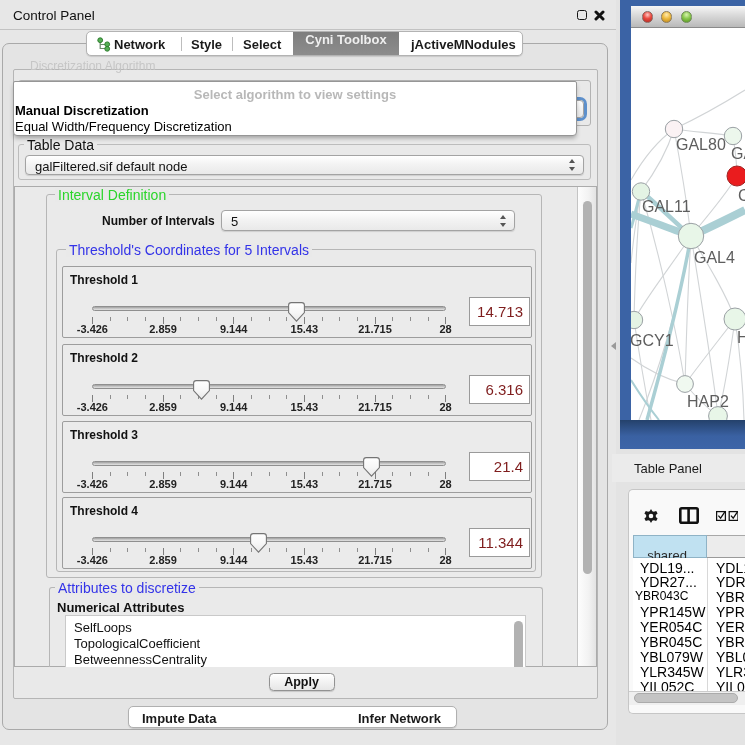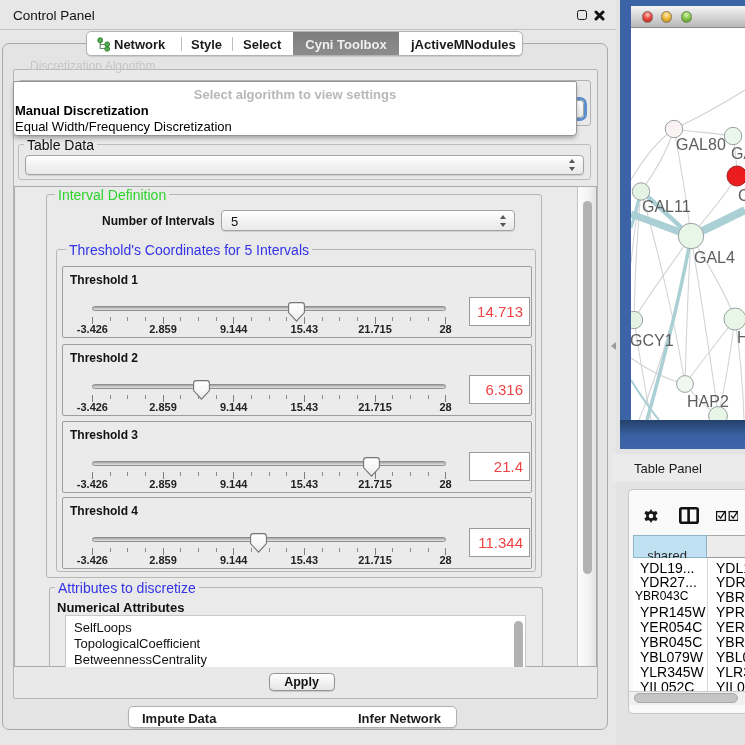--- a/index.html
+++ b/index.html
@@ -10,21 +10,21 @@
  background:linear-gradient(#ffffff,#f3f3f3 45%,#e9e9e9);box-shadow:0 1px 1px rgba(0,0,0,0.12);
  font-size:13px;color:#111;}
 .combo .ctext{position:absolute;left:9px;top:3px;}
 .arrows{position:absolute;right:7px;top:50%;width:7px;height:14px;margin-top:-7px;}
 .arrows:before{content:"";position:absolute;left:0;top:1px;border-left:3.5px solid transparent;border-right:3.5px solid transparent;border-bottom:4.5px solid #555;}
 .arrows:after{content:"";position:absolute;left:0;bottom:1px;border-left:3.5px solid transparent;border-right:3.5px solid transparent;border-top:4.5px solid #555;}
 .tickminor{position:absolute;background-image:repeating-linear-gradient(to right,#8e8e8e 0px,#8e8e8e 1px,transparent 1px,transparent 17.66px);}
 .tickmajor{position:absolute;background-image:repeating-linear-gradient(to right,#7e7e7e 0px,#7e7e7e 1px,transparent 1px,transparent 70.64px);}
 .ticklabel{position:absolute;font-size:11px;font-weight:bold;color:#222;transform:translateX(-50%);white-space:nowrap;}
 .valuebox{position:absolute;left:406px;top:30px;width:61px;height:29px;background:#fff;border:1px solid #9a9a9a;
- font-size:15px;color:#ef4444;text-align:right;padding:5px 6px 0 0;}
+ font-size:15px;color:#7f1d1d;text-align:right;padding:5px 6px 0 0;}
 .thresh{position:absolute;left:62px;width:470px;height:72.5px;background:#ebebeb;border:1px solid #9d9d9d;border-radius:2px;}
 .thresh h4{position:absolute;left:7px;top:6px;font-size:12px;color:#111;}
 .track{position:absolute;left:29px;top:39.5px;width:354px;height:5px;border:1px solid #8f8f8f;border-radius:3px;
  background:linear-gradient(#9f9f9f,#c9c9c9 55%,#e3e3e3);}
 .thumb{position:absolute;top:35px;width:17px;height:20px;}
 </style></head>
 <body>
 <div class="abs" style="left:0;top:0;width:616px;height:745px;background:#e7e7e7;"></div>
 <div class="abs" style="left:0;top:0;width:616px;height:30px;background:#e7e7e7;border-bottom:1px solid #c2c2c2;"></div>
 <div class="abs" style="left:13px;top:7.5px;font-size:13.5px;color:#111;">Control Panel</div>
@@ -36,20 +36,21 @@
 <div class="abs" style="left:13px;top:69px;width:585px;height:630px;background:#e9e9e9;border:1px solid #b5b5b5;border-radius:2px;"></div>
 <div class="abs" style="left:18px;top:80px;width:573px;height:46px;border:1px solid #b2b2b2;border-radius:3px;"></div>
 <div class="abs" style="left:30px;top:59px;font-size:12px;color:#c6c6c6;">Discretization Algorithm</div>
 <div class="combo" style="left:25px;top:100px;width:559px;height:18px;box-shadow:0 0 0 3px #5e90cb;">
     <span class="arrows"></span>
   </div>
 <div class="abs" style="left:14px;top:186px;width:583px;height:481px;background:#eaeaea;border:1px solid #ababab;"></div>
 <div class="abs" style="left:18px;top:144px;width:573px;height:36px;border:1px solid #bcbcbc;border-radius:3px;"></div>
 <div class="grouptitle" style="left:24px;top:137.5px;color:#111;">Table Data</div>
 <div class="combo" style="left:25px;top:154.5px;width:559px;height:20px;">
+    <span class="ctext">galFiltered.sif default node</span>
     <span class="arrows"></span>
   </div>
 <div class="abs" style="left:46px;top:194px;width:496px;height:383.5px;border:1px solid #b6b6b6;border-radius:3px;"></div>
 <div class="grouptitle" style="left:55px;top:187.5px;color:#2bd52b;">Interval Definition</div>
 <div class="abs" style="left:102px;top:214px;font-size:12px;font-weight:bold;color:#111;">Number of Intervals</div>
 <div class="combo" style="left:221px;top:210px;width:294px;height:21px;">
     <span class="ctext">5</span>
     <span class="arrows"></span>
   </div>
 <div class="abs" style="left:56px;top:249px;width:480px;height:322.5px;border:1px solid #b6b6b6;border-radius:3px;"></div>
@@ -165,21 +166,21 @@
       <path d="M3.2 3.5 V12 M3.2 7.5 H9.5 M3.2 11.5 H9.5" stroke="#6a8a6a" stroke-width="1.2" fill="none"></path>
       <circle cx="3.2" cy="3.2" r="2.4" fill="#55b055" stroke="#2e7d2e"></circle>
       <circle cx="10.2" cy="7.3" r="2.4" fill="#55b055" stroke="#2e7d2e"></circle>
       <circle cx="10.2" cy="11.8" r="2.4" fill="#55b055" stroke="#2e7d2e"></circle>
     </svg>
     <div style="position:absolute;left:27px;top:5px;">Network</div>
     <div style="position:absolute;left:94px;top:5px;width:1px;height:14px;background:#bdbdbd;"></div>
     <div style="position:absolute;left:104px;top:5px;">Style</div>
     <div style="position:absolute;left:145px;top:5px;width:1px;height:14px;background:#bdbdbd;"></div>
     <div style="position:absolute;left:156px;top:5px;">Select</div>
-    <div style="position:absolute;left:206px;top:0;width:106px;height:32px;background:linear-gradient(#7e7e7e,#929292);color:#efefef;text-align:center;padding-top:5px;">Cyni Toolbox</div>
+    <div style="position:absolute;left:206px;top:0;width:106px;height:32px;background:linear-gradient(#7e7e7e,#929292);color:#efefef;text-align:center;">Cyni Toolbox</div>
     <div style="position:absolute;left:324px;top:5px;">jActiveMNodules</div>
   </div>
 <div class="abs" style="left:128px;top:706px;width:329px;height:22px;background:#ffffff;border:1px solid #b0b0b0;border-radius:5px;overflow:hidden;font-size:13px;font-weight:bold;color:#1a1a1a;box-shadow:0 1px 1px rgba(0,0,0,0.12);">
     <div style="position:absolute;left:13px;top:4px;">Impute Data</div>
     <div style="position:absolute;left:97px;top:0;width:100px;height:22px;background:linear-gradient(#7e7e7e,#929292);color:#efefef;text-align:center;padding-top:4px;margin-top:47px;">Discretize Data</div>
     <div style="position:absolute;left:229px;top:4px;">Infer Network</div>
   </div>
 <div class="abs" style="left:611px;top:342px;width:0;height:0;border-top:4px solid transparent;border-bottom:4px solid transparent;border-right:5px solid #9a9a9a;"></div>
 <div class="abs" style="left:616px;top:0;width:129px;height:745px;background:#e3e3e3;"></div>
 <div class="abs" style="left:620px;top:0;width:125px;height:449px;background:#3b63a5;"></div>

